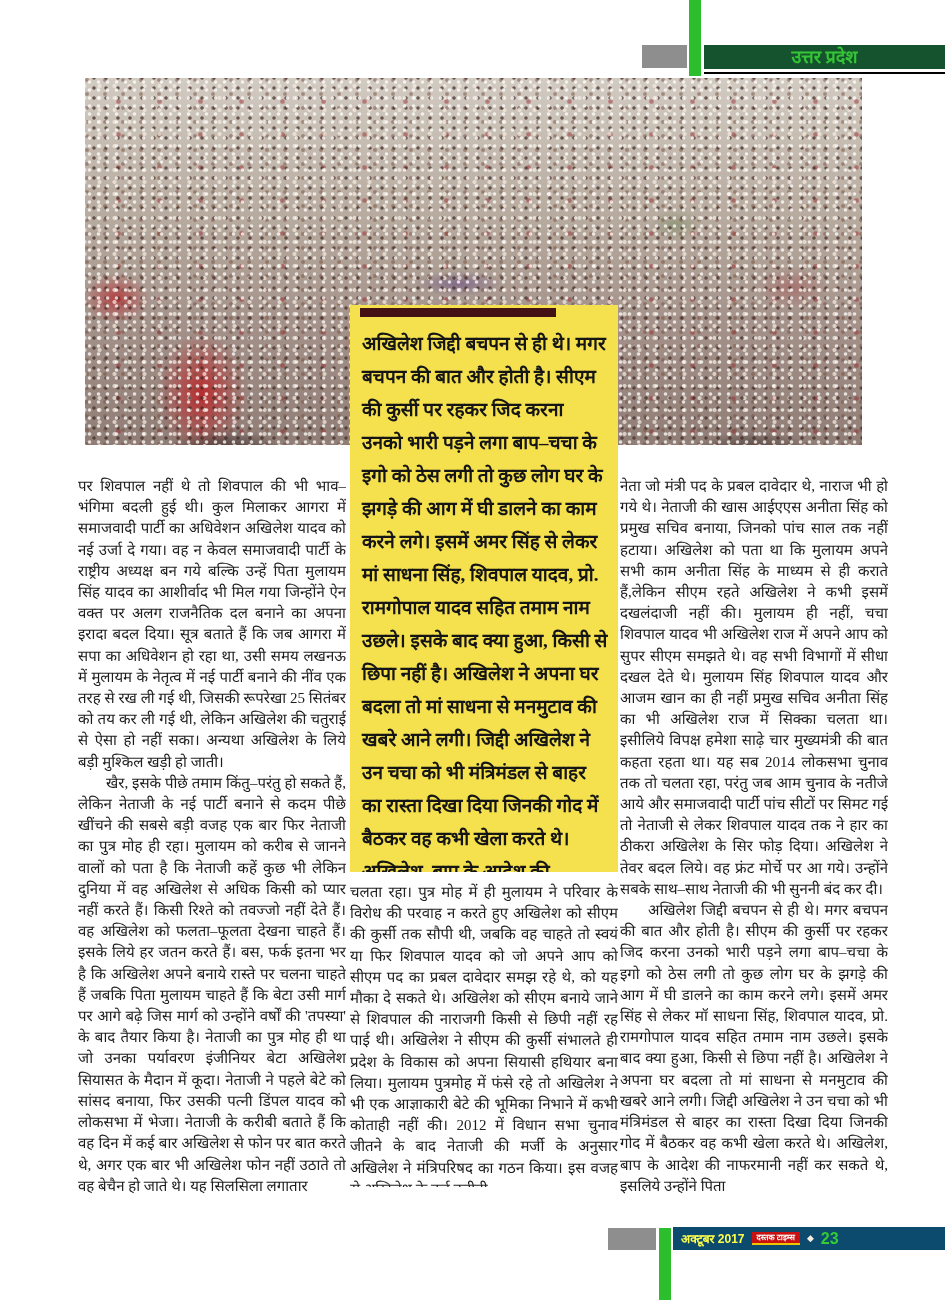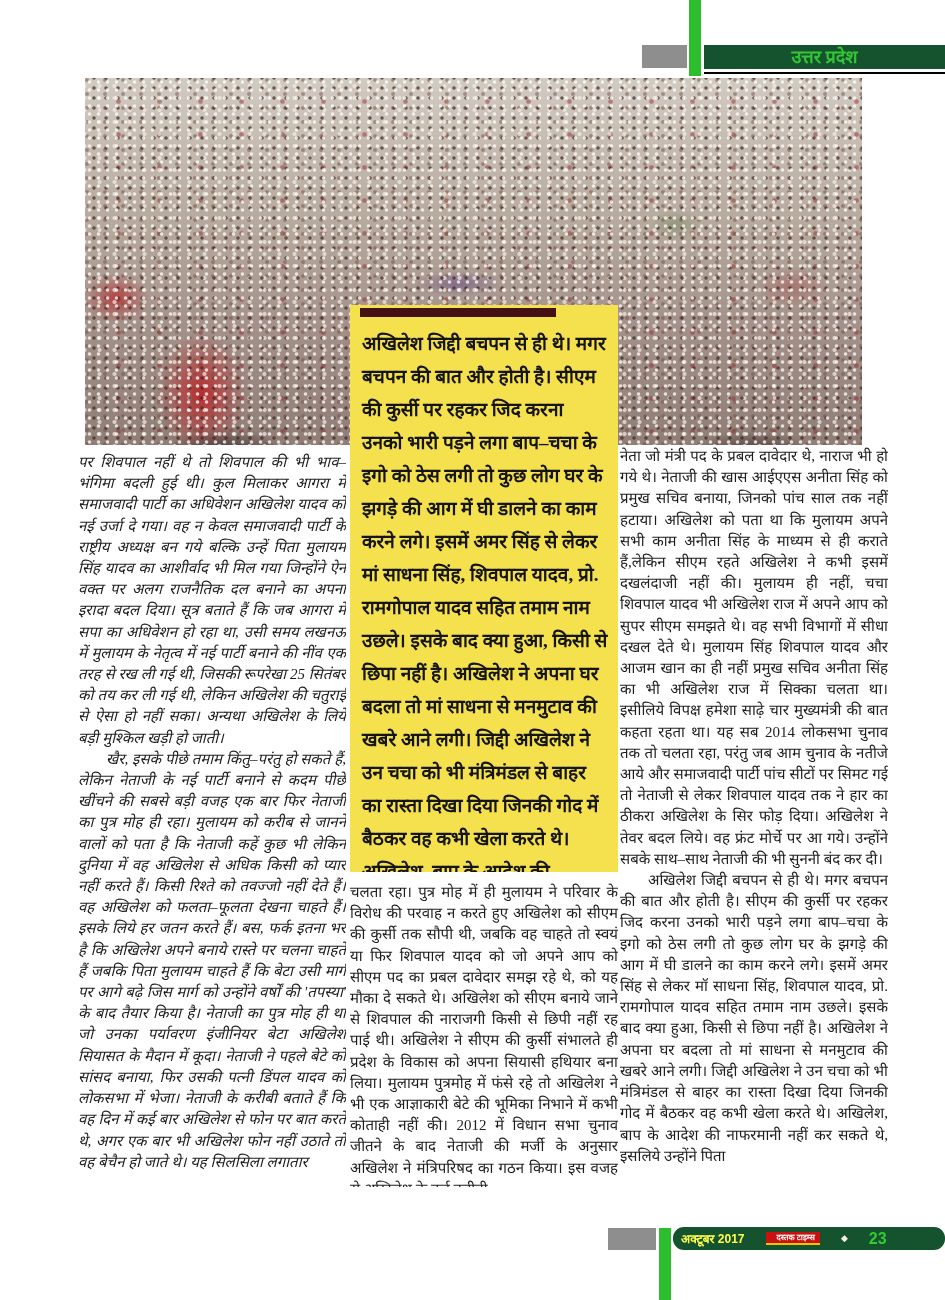--- a/index.html
+++ b/index.html
@@ -51,34 +51,34 @@
   }
   .pq-topbar{position:absolute;left:10px;top:3px;width:196px;height:9px;background:#431013;}
   .pullquote p{
     margin:10px 0 0 0;font-size:19px;font-weight:bold;line-height:33px;
     color:#151515;text-align:left;
   }
   
   .col{position:absolute;width:268px;overflow:hidden;text-align:justify;}
   .col p{margin:0;font-size:15px;line-height:21.2px;}
   .col p.indent{text-indent:28px;}
-  .col-left{left:78px;top:452px;height:768px;font-style:italic;}
+  .col-left{left:78px;top:476px;height:768px;}
   .col-mid{left:350px;top:882px;height:305px;}
-  .col-right{left:620px;top:446px;height:760px;}
+  .col-right{left:620px;top:476px;height:760px;}
   
   .ftr-gray{position:absolute;left:608px;top:1228px;width:48px;height:22px;background:#8e8e8e;}
   .ftr-green{position:absolute;left:659px;top:1228px;width:12px;height:72px;background:#2dbe2d;}
   .ftr-black{
-    position:absolute;left:673px;top:1227px;width:272px;height:23px;background:#14532d;
-    display:flex;align-items:center;gap:21px;padding-left:8px;box-sizing:border-box;border-radius:11px;
+    position:absolute;left:673px;top:1227px;width:272px;height:23px;background:#0c4a6e;
+    display:flex;align-items:center;gap:7px;padding-left:8px;box-sizing:border-box;
   }
   .ftr-date{color:#ffff4c;font-weight:bold;font-size:12px;font-family:"Liberation Sans",sans-serif;}
   .ftr-logo{
     background:#c91111;border-bottom:2px solid #f2c400;color:#fff;
-    font-size:8px;font-weight:bold;line-height:1;padding:2px 5px 1px 11px;white-space:nowrap;
+    font-size:8px;font-weight:bold;line-height:1;padding:2px 5px 1px 5px;white-space:nowrap;
     font-family:"Liberation Sans",sans-serif;
   }
   .ftr-diamond{color:#f5f0e0;font-size:9px;line-height:1;}
   .ftr-page{color:#33cc33;font-weight:bold;font-size:16px;line-height:1;font-family:"Liberation Sans",sans-serif;}
 </style>
 </head>
 <body>
 
 <div class="page">
 

